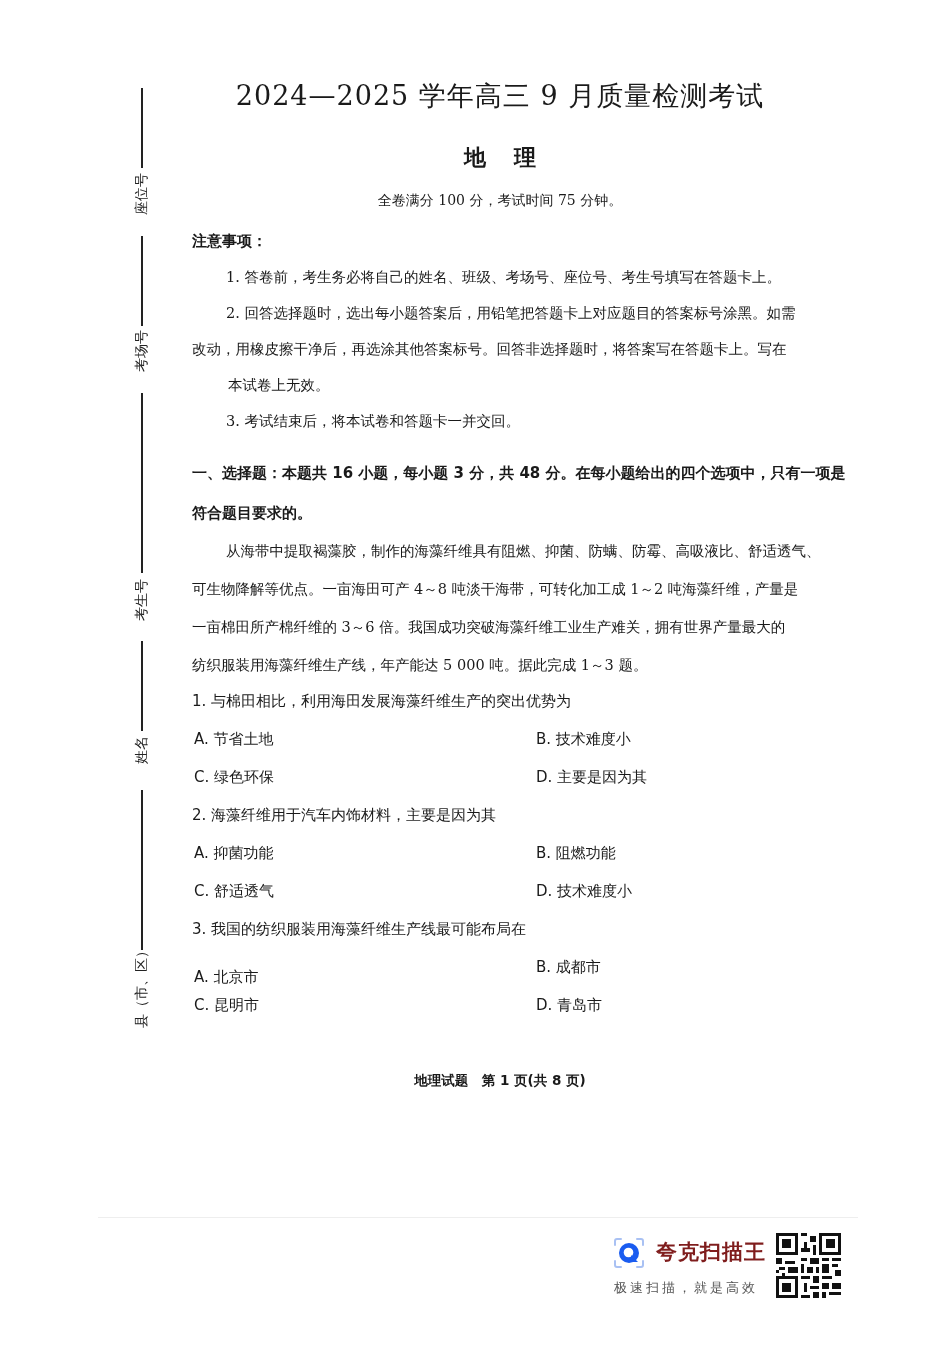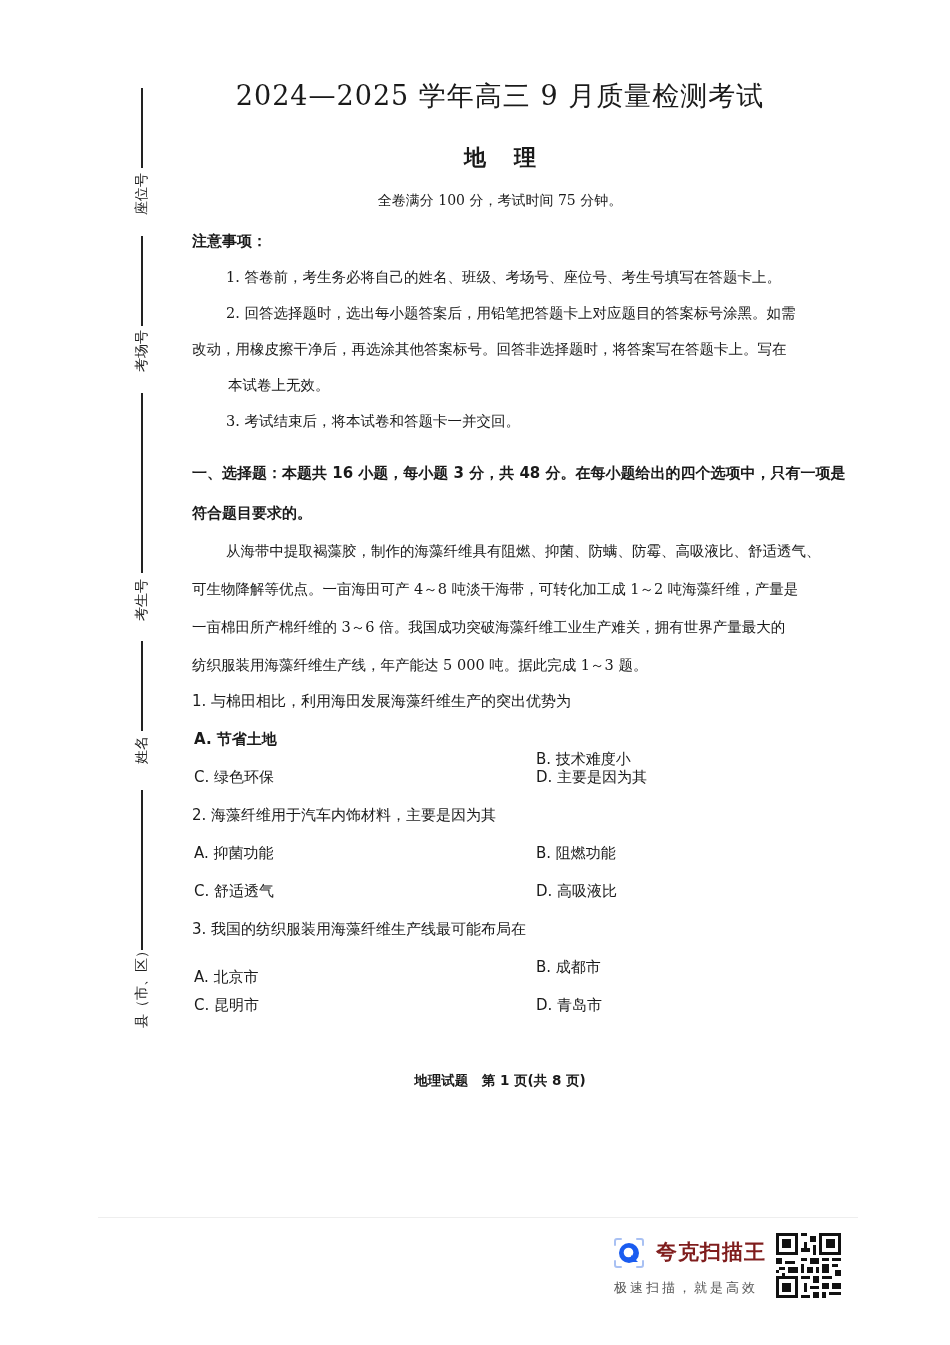--- a/index.html
+++ b/index.html
@@ -79,32 +79,32 @@
     <div class="line sec-head" style="top:0;">一、选择题：本题共 16 小题，每小题 3 分，共 48 分。在每小题给出的四个选项中，只有一项是</div>
     <div class="line sec-head" style="top:40px;">符合题目要求的。</div>
     <div class="line indent" style="top:78px;">从海带中提取褐藻胶，制作的海藻纤维具有阻燃、抑菌、防螨、防霉、高吸液比、舒适透气、</div>
     <div class="line" style="top:116px;">可生物降解等优点。一亩海田可产 4～8 吨淡干海带，可转化加工成 1～2 吨海藻纤维，产量是</div>
     <div class="line" style="top:154px;">一亩棉田所产棉纤维的 3～6 倍。我国成功突破海藻纤维工业生产难关，拥有世界产量最大的</div>
     <div class="line" style="top:192px;">纺织服装用海藻纤维生产线，年产能达 5 000 吨。据此完成 1～3 题。</div>
   </div>
 
   <div class="body-block" style="top:692px;">
     <div class="line q" style="top:0;">1. 与棉田相比，利用海田发展海藻纤维生产的突出优势为</div>
-    <div class="opt" style="top:38px;left:18px;font-weight:bold;">A. 节省土地</div>
-    <div class="opt" style="top:38px;left:360px;margin-top:20px;">B. 技术难度小</div>
+    <div class="opt" style="top:38px;left:18px;">A. 节省土地</div>
+    <div class="opt" style="top:38px;left:360px;">B. 技术难度小</div>
     <div class="opt" style="top:76px;left:18px;">C. 绿色环保</div>
     <div class="opt" style="top:76px;left:360px;">D. 主要是因为其</div>
   </div>
 
   <div class="body-block" style="top:806px;">
     <div class="line q" style="top:0;">2. 海藻纤维用于汽车内饰材料，主要是因为其</div>
     <div class="opt" style="top:38px;left:18px;">A. 抑菌功能</div>
     <div class="opt" style="top:38px;left:360px;">B. 阻燃功能</div>
     <div class="opt" style="top:76px;left:18px;">C. 舒适透气</div>
-    <div class="opt" style="top:76px;left:360px;">D. 高吸液比</div>
+    <div class="opt" style="top:76px;left:360px;">D. 技术难度小</div>
   </div>
 
   <div class="body-block" style="top:920px;">
     <div class="line q" style="top:0;">3. 我国的纺织服装用海藻纤维生产线最可能布局在</div>
     <div class="opt" style="top:48px;left:18px;">A. 北京市</div>
     <div class="opt" style="top:38px;left:360px;">B. 成都市</div>
     <div class="opt" style="top:76px;left:18px;">C. 昆明市</div>
     <div class="opt" style="top:76px;left:360px;">D. 青岛市</div>
   </div>
 

